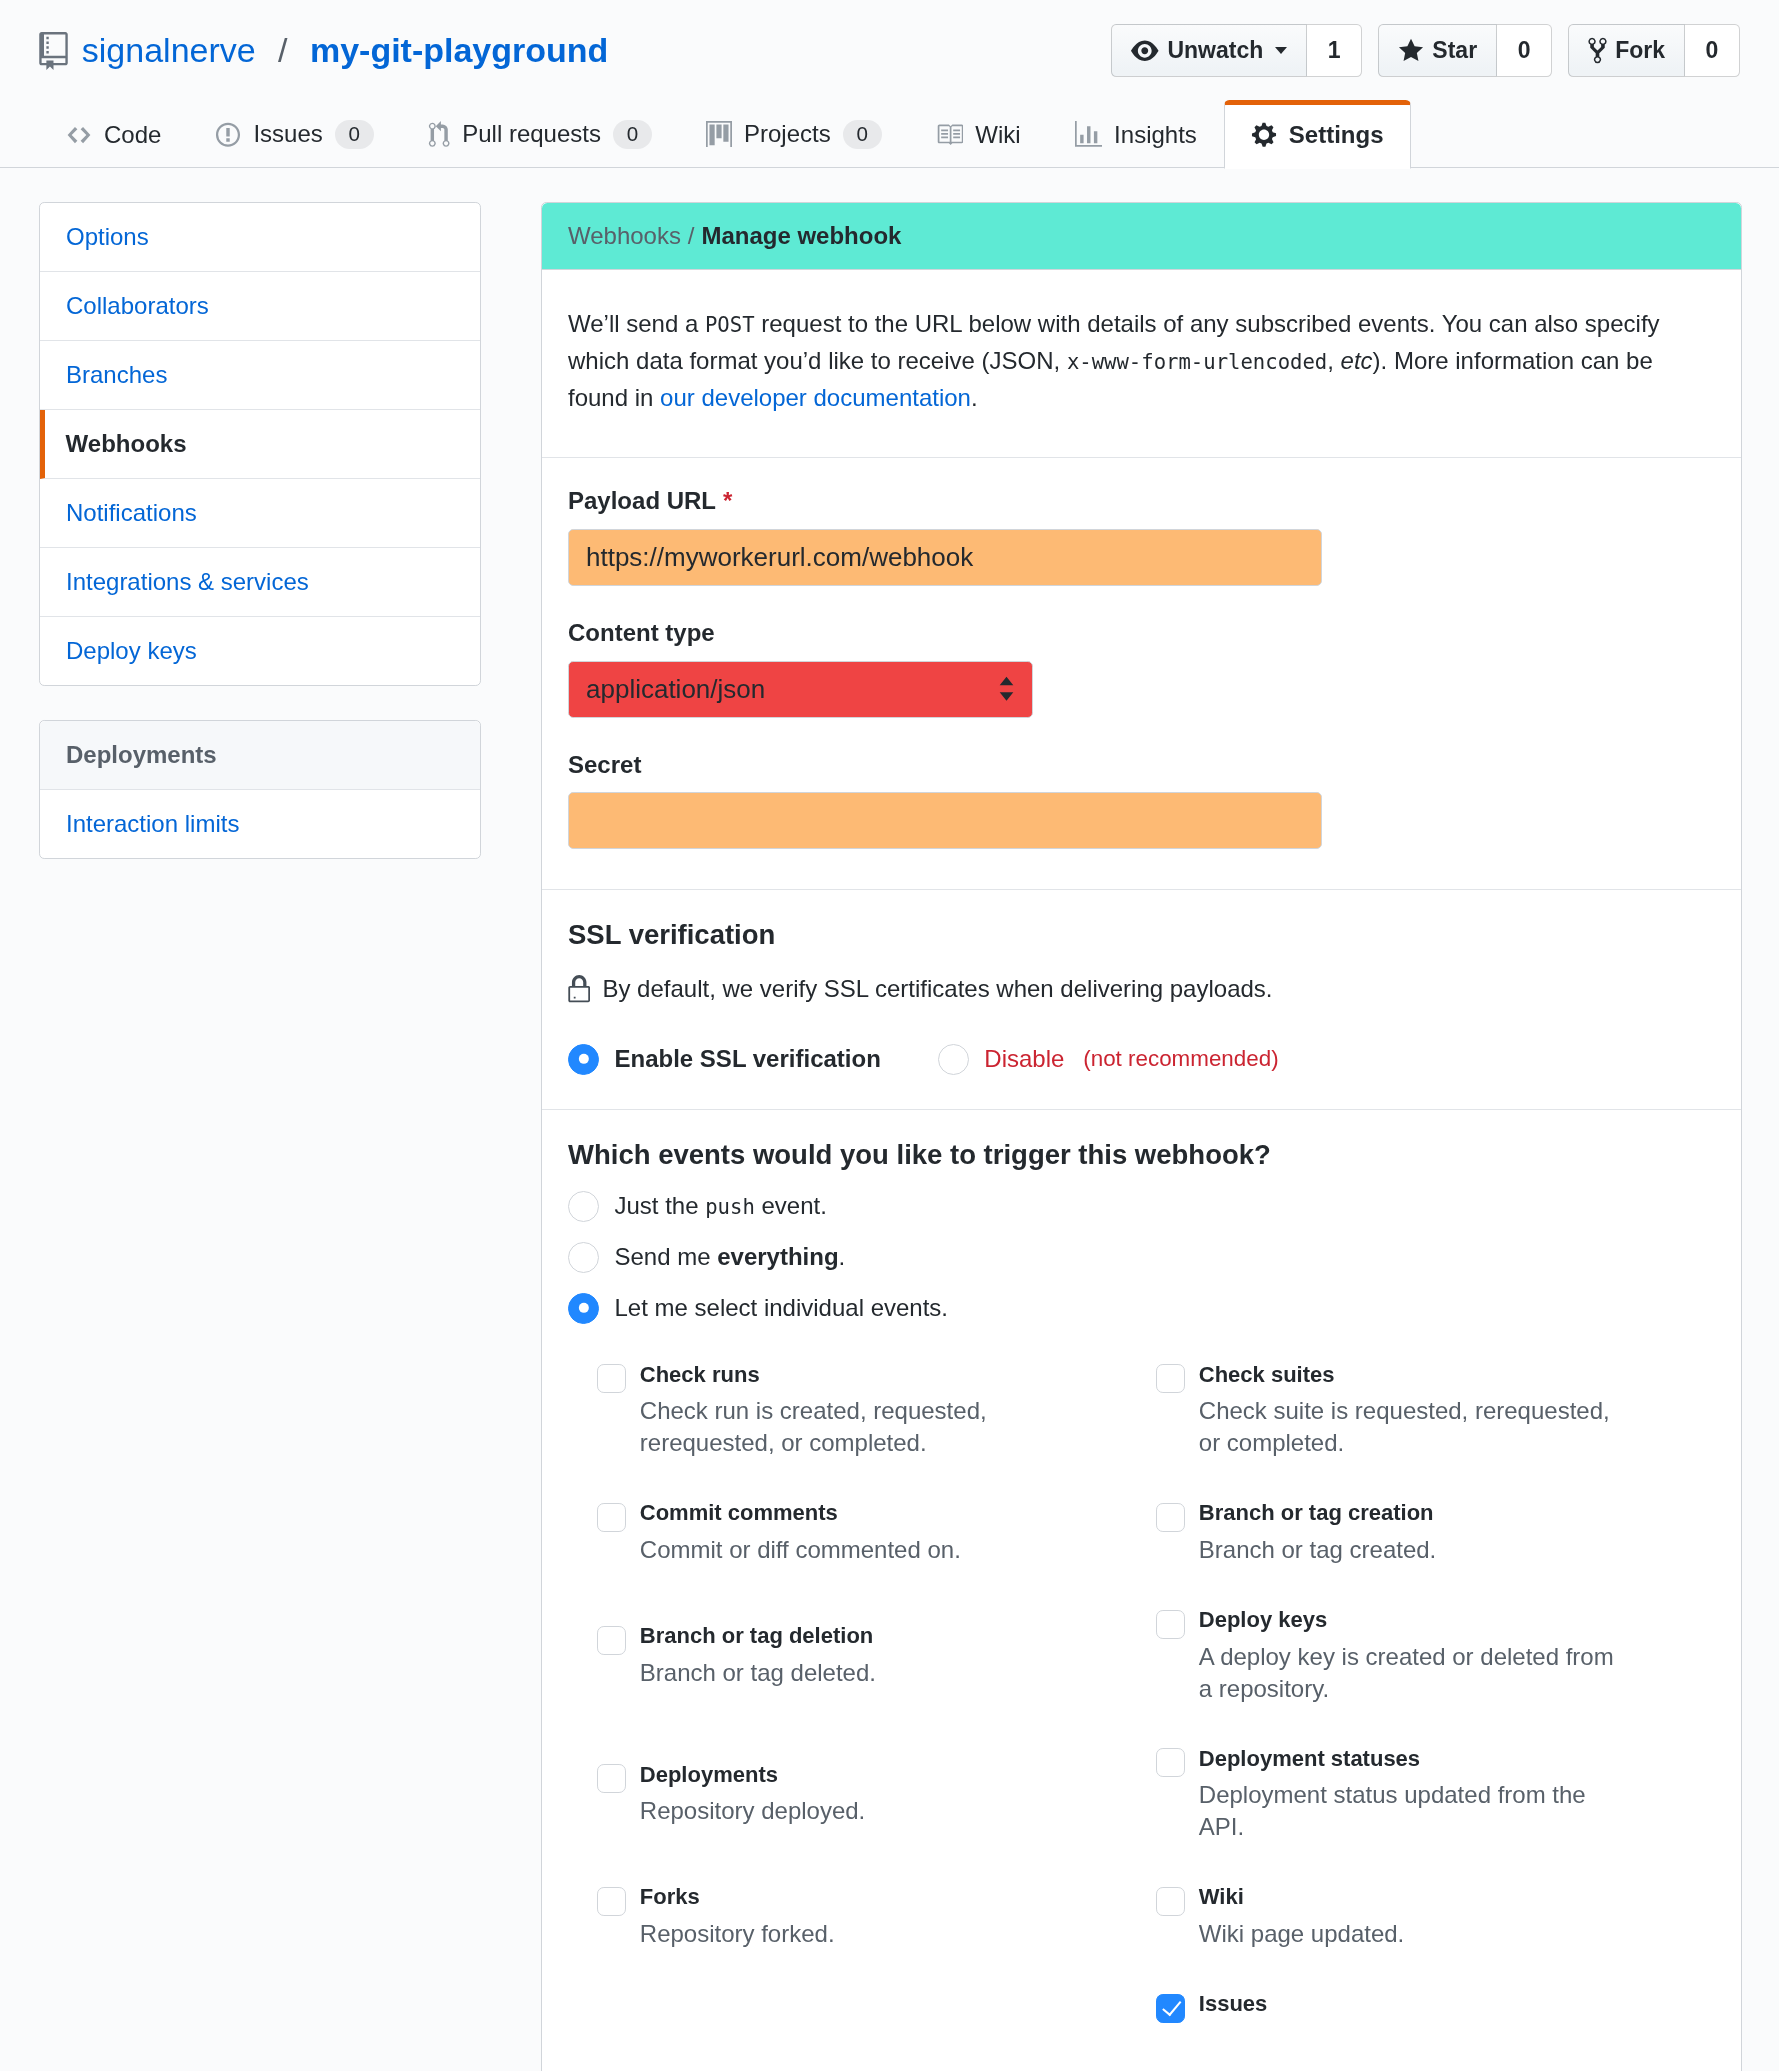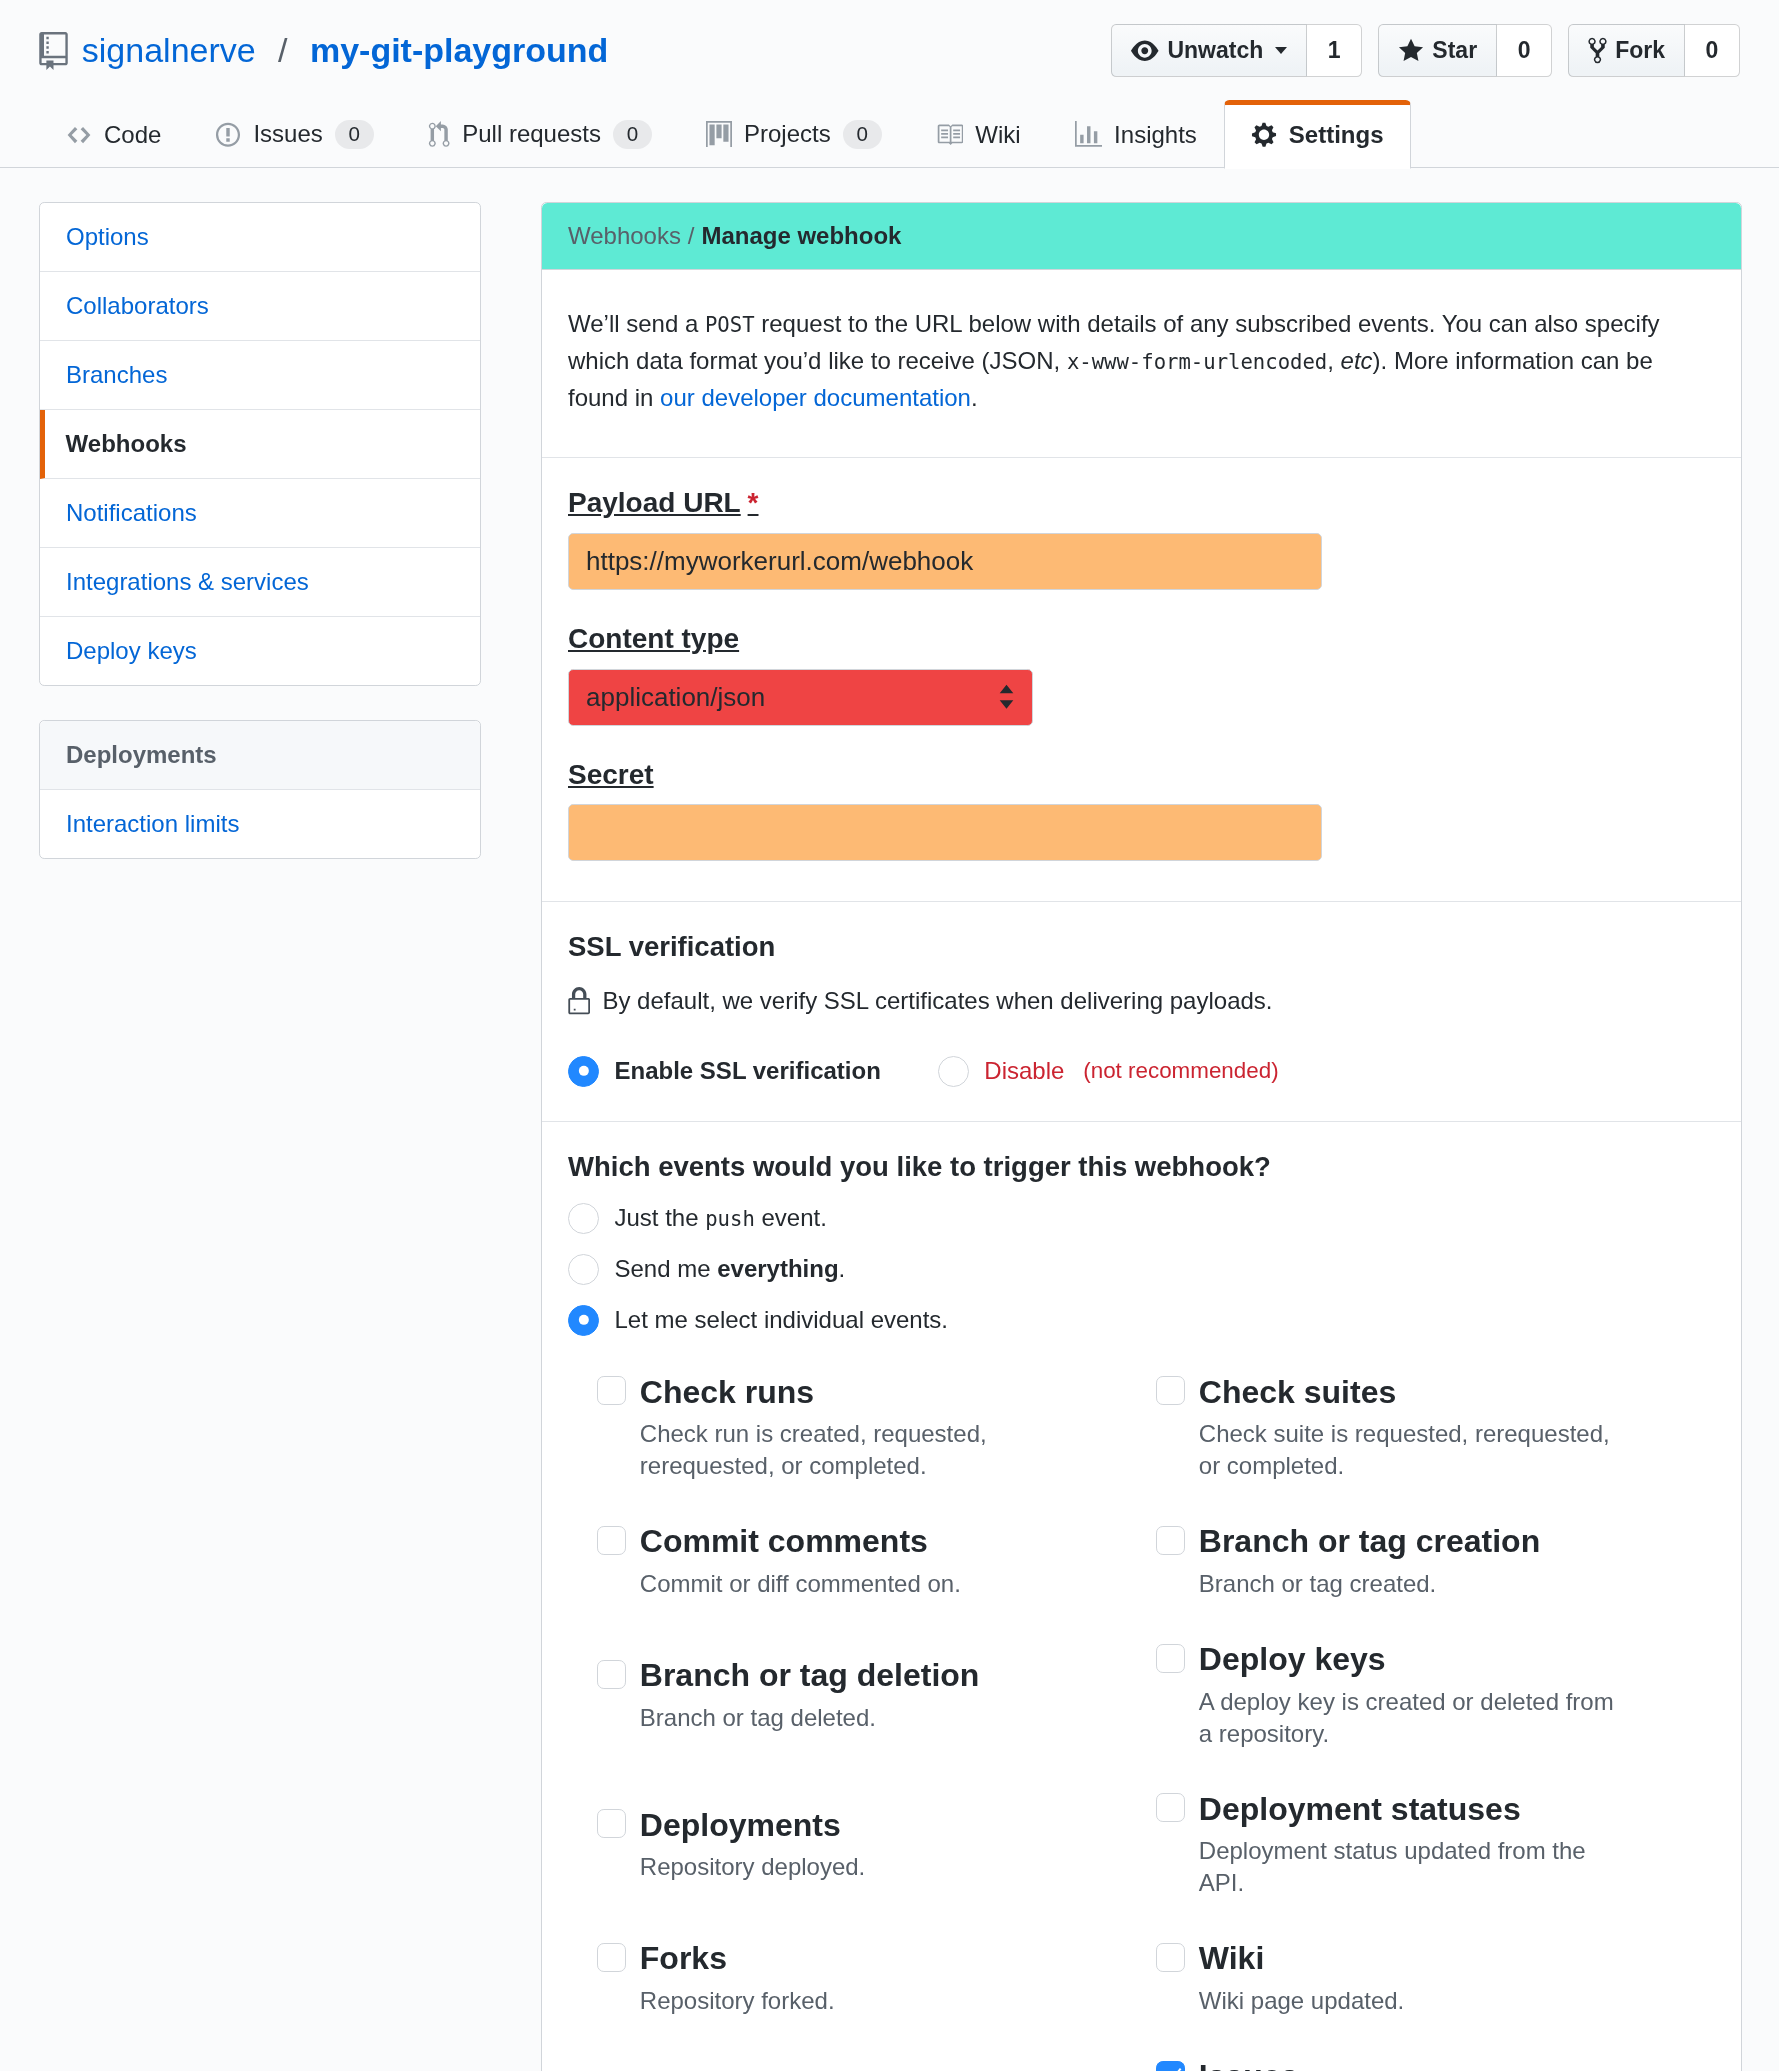--- a/index.html
+++ b/index.html
@@ -58,21 +58,21 @@
   .panel-head .current { color:#24292e; font-weight:700; }
   .section { padding:29px 26px 34px 26px; border-bottom:1.7px solid #e1e4e8; }
   .section:last-child { border-bottom:none; }
 
   .intro { font-size:24px; line-height:36px; color:#24292e; padding-top:6.9px; padding-bottom:6.9px; }
   .link { color:#0366d6; text-decoration:none; cursor:pointer; }
   .em { font-style:italic; }
 
   .field { margin-bottom:33px; }
   .field:last-child { margin-bottom:5.2px; }
-  .field-label { display:block; font-size:28px; font-weight:700; color:#24292e; margin-bottom:13.8px;text-decoration:underline; }
+  .field-label { display:block; font-size:24px; font-weight:700; color:#24292e; margin-bottom:13.8px; }
   .asterisk { color:#cb2431; margin-left:6.9px; }
   .text-input { display:block; width:754px; height:57px; padding:0 17px; font-size:26px; color:#24292e;
     background:#fdba74; border:1.7px solid #d1d5da; border-radius:5.2px; font-family:inherit; outline:none; }
   .select { width:465px; height:57px; display:flex; align-items:center; justify-content:space-between;
     padding:0 17px; font-size:26px; color:#24292e; background:#ef4444; border:1.7px solid #d1d5da;
     border-radius:5.2px; cursor:pointer; }
   .select .s-caret { color:#24292e; }
 
   .sub-head { font-size:27.5px; font-weight:700; color:#24292e; margin-bottom:24px; }
   .lock-line { display:flex; align-items:center; gap:12px; font-size:24px; color:#24292e; }
@@ -91,21 +91,21 @@
   .events-head { margin-bottom:0; }
 
   .hook-table { border-collapse:collapse; width:1118px; margin:38px 0 0 29px; }
   .hook-table td { vertical-align:middle; width:50%; padding:0 8.6px 41px 0; }
   .hook { display:flex; align-items:flex-start; gap:13.8px; }
   .checkbox { width:29px; height:29px; background:#fff; border:1.7px solid #d1d5da; border-radius:6.9px;
     flex:none; margin-top:2.6px; position:relative; cursor:pointer; }
   .checkbox.checked { background:#2188ff; border-color:#2188ff; }
   .checkbox.checked::after { content:""; position:absolute; left:9.5px; top:2.6px; width:7.7px; height:15.5px;
     border:solid #fff; border-width:0 2.6px 2.6px 0; transform:rotate(40deg); }
-  .hook-title { font-size:32px; font-weight:700; color:#24292e; margin-bottom:7.7px; }
+  .hook-title { font-size:22px; font-weight:700; color:#24292e; margin-bottom:7.7px; }
   .hook-desc { font-size:24px; color:#586069; line-height:32px; }
   .hook-table td:first-child .hook-desc { max-width:478px; }
   .hook-table td:last-child  .hook-desc { max-width:434px; }
 </style>
 </head>
 <body>
 
 <div class="page-head">
   <div class="repo-title">
     <span class="icon">

